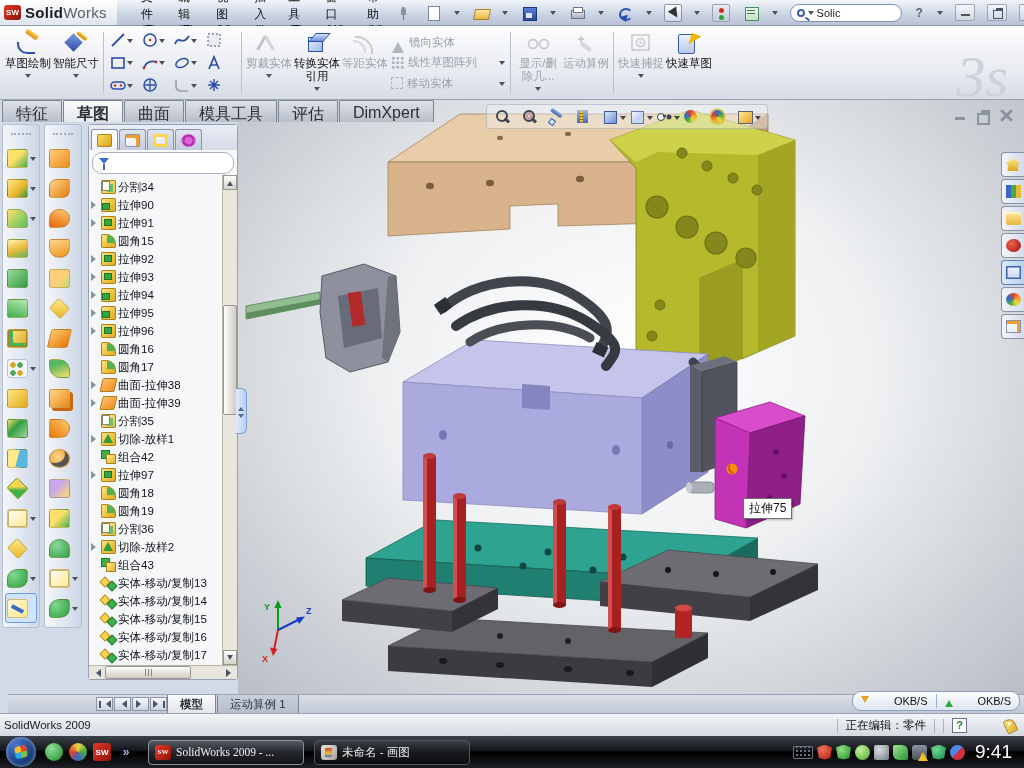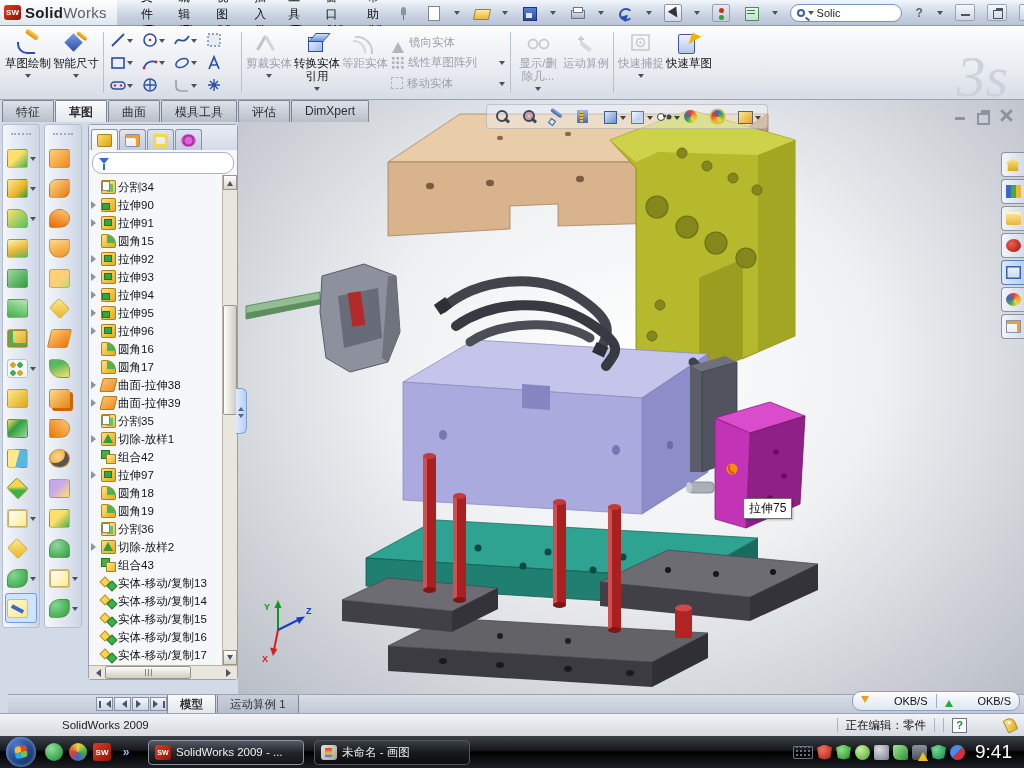--- a/index.html
+++ b/index.html
@@ -86,21 +86,21 @@
   .t-grid9{width:13px;height:13px;background:
     linear-gradient(#aeb5c0,#aeb5c0),linear-gradient(#aeb5c0,#aeb5c0);background-size:4px 4px;background-position:0 0;
     background-image:radial-gradient(#aeb5c0 1.5px,transparent 1.6px);background-size:4.5px 4.5px;}
   .t-move{width:12px;height:12px;border:1.5px dashed #aeb5c0;}
   .watermark{position:absolute;right:16px;top:22px;font-family:"Liberation Serif","DejaVu Serif",serif;
     font-style:italic;font-size:58px;color:#ccd2db;line-height:1;user-select:none;}
 
   
   .ribbon-tabs{position:absolute;left:2px;top:100px;height:22px;display:flex;z-index:6;}
   .rtab{padding:3px 13px 2px;border:1px solid #7d8593;border-bottom:none;margin-right:1px;
-    background:linear-gradient(#dde1e8,#b9bfc9);color:#2c2f35;font-size:12px;border-radius:2px 2px 0 0;}
+    background:linear-gradient(#dde1e8,#b9bfc9);color:#2c2f35;font-size:16px;border-radius:2px 2px 0 0;}
   .rtab.active{background:linear-gradient(#fafbfc,#e4e7ec);font-weight:bold;}
 
   
   .main-bg{position:absolute;left:0;top:100px;width:238px;height:594px;background:#d2dae8;}
   .tools-col{position:absolute;top:124px;width:38px;padding:8px 2px 4px;border:1px solid #b4bfd2;border-radius:3px;
     background:linear-gradient(90deg,#f4f7fb,#dde4ef 60%,#cdd6e5);display:flex;flex-direction:column;gap:0;}
   .tools-col::before{content:"";height:4px;margin:0 6px 4px;border-top:2px dotted #9fab c0;border-top:2px dotted #9fabc0;}
   .col1{left:2px;}
   .col2{left:44px;}
   .ltool{height:30px;display:flex;align-items:center;justify-content:center;gap:2px;}
@@ -255,22 +255,22 @@
   .nav-btns{display:flex;gap:1px;margin-left:88px;padding-top:2px;}
   .nav-b{width:17px;height:14px;background:linear-gradient(#f4f6fa,#cdd5e2);border:1px solid #8a93a6;display:flex;align-items:center;justify-content:center;gap:1px;}
   .nav-b .bar{width:2px;height:7px;background:#4a5568;}
   .doc-tab{padding:2px 12px 3px;border:1px solid #7d8593;border-top:none;margin-right:1px;font-size:11.5px;
     background:linear-gradient(#c9d0db,#b4bcc9);border-radius:0 0 3px 3px;color:#2c2f35;}
   .doc-tab.active{background:linear-gradient(#fafbfc,#e0e4ea);font-weight:bold;}
 
   
   .statusbar{position:absolute;left:0;top:713px;width:1024px;height:23px;
     background:linear-gradient(#f2f4f7,#d5dae1);border-top:1px solid #9aa3b4;display:flex;align-items:center;font-size:11.5px;}
-  .sb-left{padding-left:15px;color:#222;margin-left:47px;}
-  .sb-right{margin-left:auto;display:flex;align-items:flex-start;gap:8px;padding-right:8px;}
+  .sb-left{padding-left:4px;color:#222;}
+  .sb-right{margin-left:auto;display:flex;align-items:flex-end;gap:8px;padding-right:8px;}
   .sb-sep{width:1px;height:14px;background:#aab2c0;}
   .sb-help{width:15px;height:15px;border:1px solid #6a7488;background:#fff;color:#1a8a2a;font-weight:bold;
     display:flex;align-items:center;justify-content:center;font-size:11px;}
   .sb-tag{width:11px;height:14px;background:linear-gradient(135deg,#ffe98a,#e0a818);border:1px solid #a8831f;
     border-radius:2px 6px 2px 2px;transform:rotate(-25deg);position:relative;margin-left:30px;}
   .sb-tag::after{content:"";position:absolute;left:3px;top:2px;width:3px;height:3px;border-radius:50%;background:#fff;}
 
   
   .taskbar{position:absolute;left:0;top:736px;width:1024px;height:32px;
     background:linear-gradient(#3b4048 0%,#15171b 45%,#000 50%,#1c1f24 100%);display:flex;align-items:center;color:#eee;}
@@ -280,21 +280,21 @@
     background:conic-gradient(#e0482e 0 25%,#7ac043 0 50%,#28a8e8 0 75%,#f8c020 0);transform:rotate(-8deg) skewY(-6deg);}
   .qicon{width:18px;height:18px;margin:0 3px;border-radius:3px;display:flex;align-items:center;justify-content:center;
     font-size:9px;font-weight:bold;color:#fff;}
   .q-green{background:radial-gradient(circle at 35% 30%,#8fe09a,#1a8a2a);border-radius:50%;}
   .q-multi{background:conic-gradient(#e8d840,#48a848,#3868c8,#e04030,#e8d840);border-radius:50%;}
   .q-sw{background:linear-gradient(135deg,#e03a2a,#8f1408);font-size:8px;}
   .q-chev{background:none;color:#9ab8e8;font-size:12px;}
   .task-win{width:156px;height:25px;margin-left:10px;border:1px solid #50555e;border-radius:4px;
     background:linear-gradient(#3a3f47,#17191d 50%,#0c0d10);display:flex;align-items:center;gap:5px;padding:0 6px;
     font-size:11.5px;color:#f0f0f0;white-space:nowrap;overflow:hidden;}
-  .task-win.active{background:linear-gradient(#545a64,#23262c 50%,#121418);border-color:#8a919c;}
+  .task-win.active{background:linear-gradient(#545a64,#23262c 50%,#121418);border-color:#8a919c;font-family:Liberation Serif, serif;}
   .wicon{width:16px;height:15px;border-radius:3px;flex:0 0 16px;display:flex;align-items:center;justify-content:center;
     font-size:7px;font-weight:bold;color:#fff;}
   .w-sw{background:linear-gradient(135deg,#e03a2a,#8f1408);}
   .w-paint{background:linear-gradient(135deg,#e8e4da,#a8a29a);position:relative;}
   .w-paint::after{content:"";position:absolute;left:4px;top:3px;width:7px;height:9px;background:linear-gradient(#d04030,#f0c030 60%,#3868c8);border-radius:1px;}
   .tray{margin-left:auto;display:flex;align-items:center;gap:4px;}
   .tray-i{width:15px;height:15px;border-radius:3px;}
   .t-kb{width:20px;height:13px;background:linear-gradient(#f4f6fa,#c8ccd4);border-radius:2px;
     box-shadow:inset 0 0 0 1px #6a7080;background-image:radial-gradient(#6a7080 1px,transparent 1.2px);background-size:4px 4px;background-position:2px 3px;}
   .t-red{background:radial-gradient(circle at 35% 30%,#f07060,#b01808);clip-path:polygon(50% 0,100% 20%,88% 90%,50% 100%,12% 90%,0 20%);}

